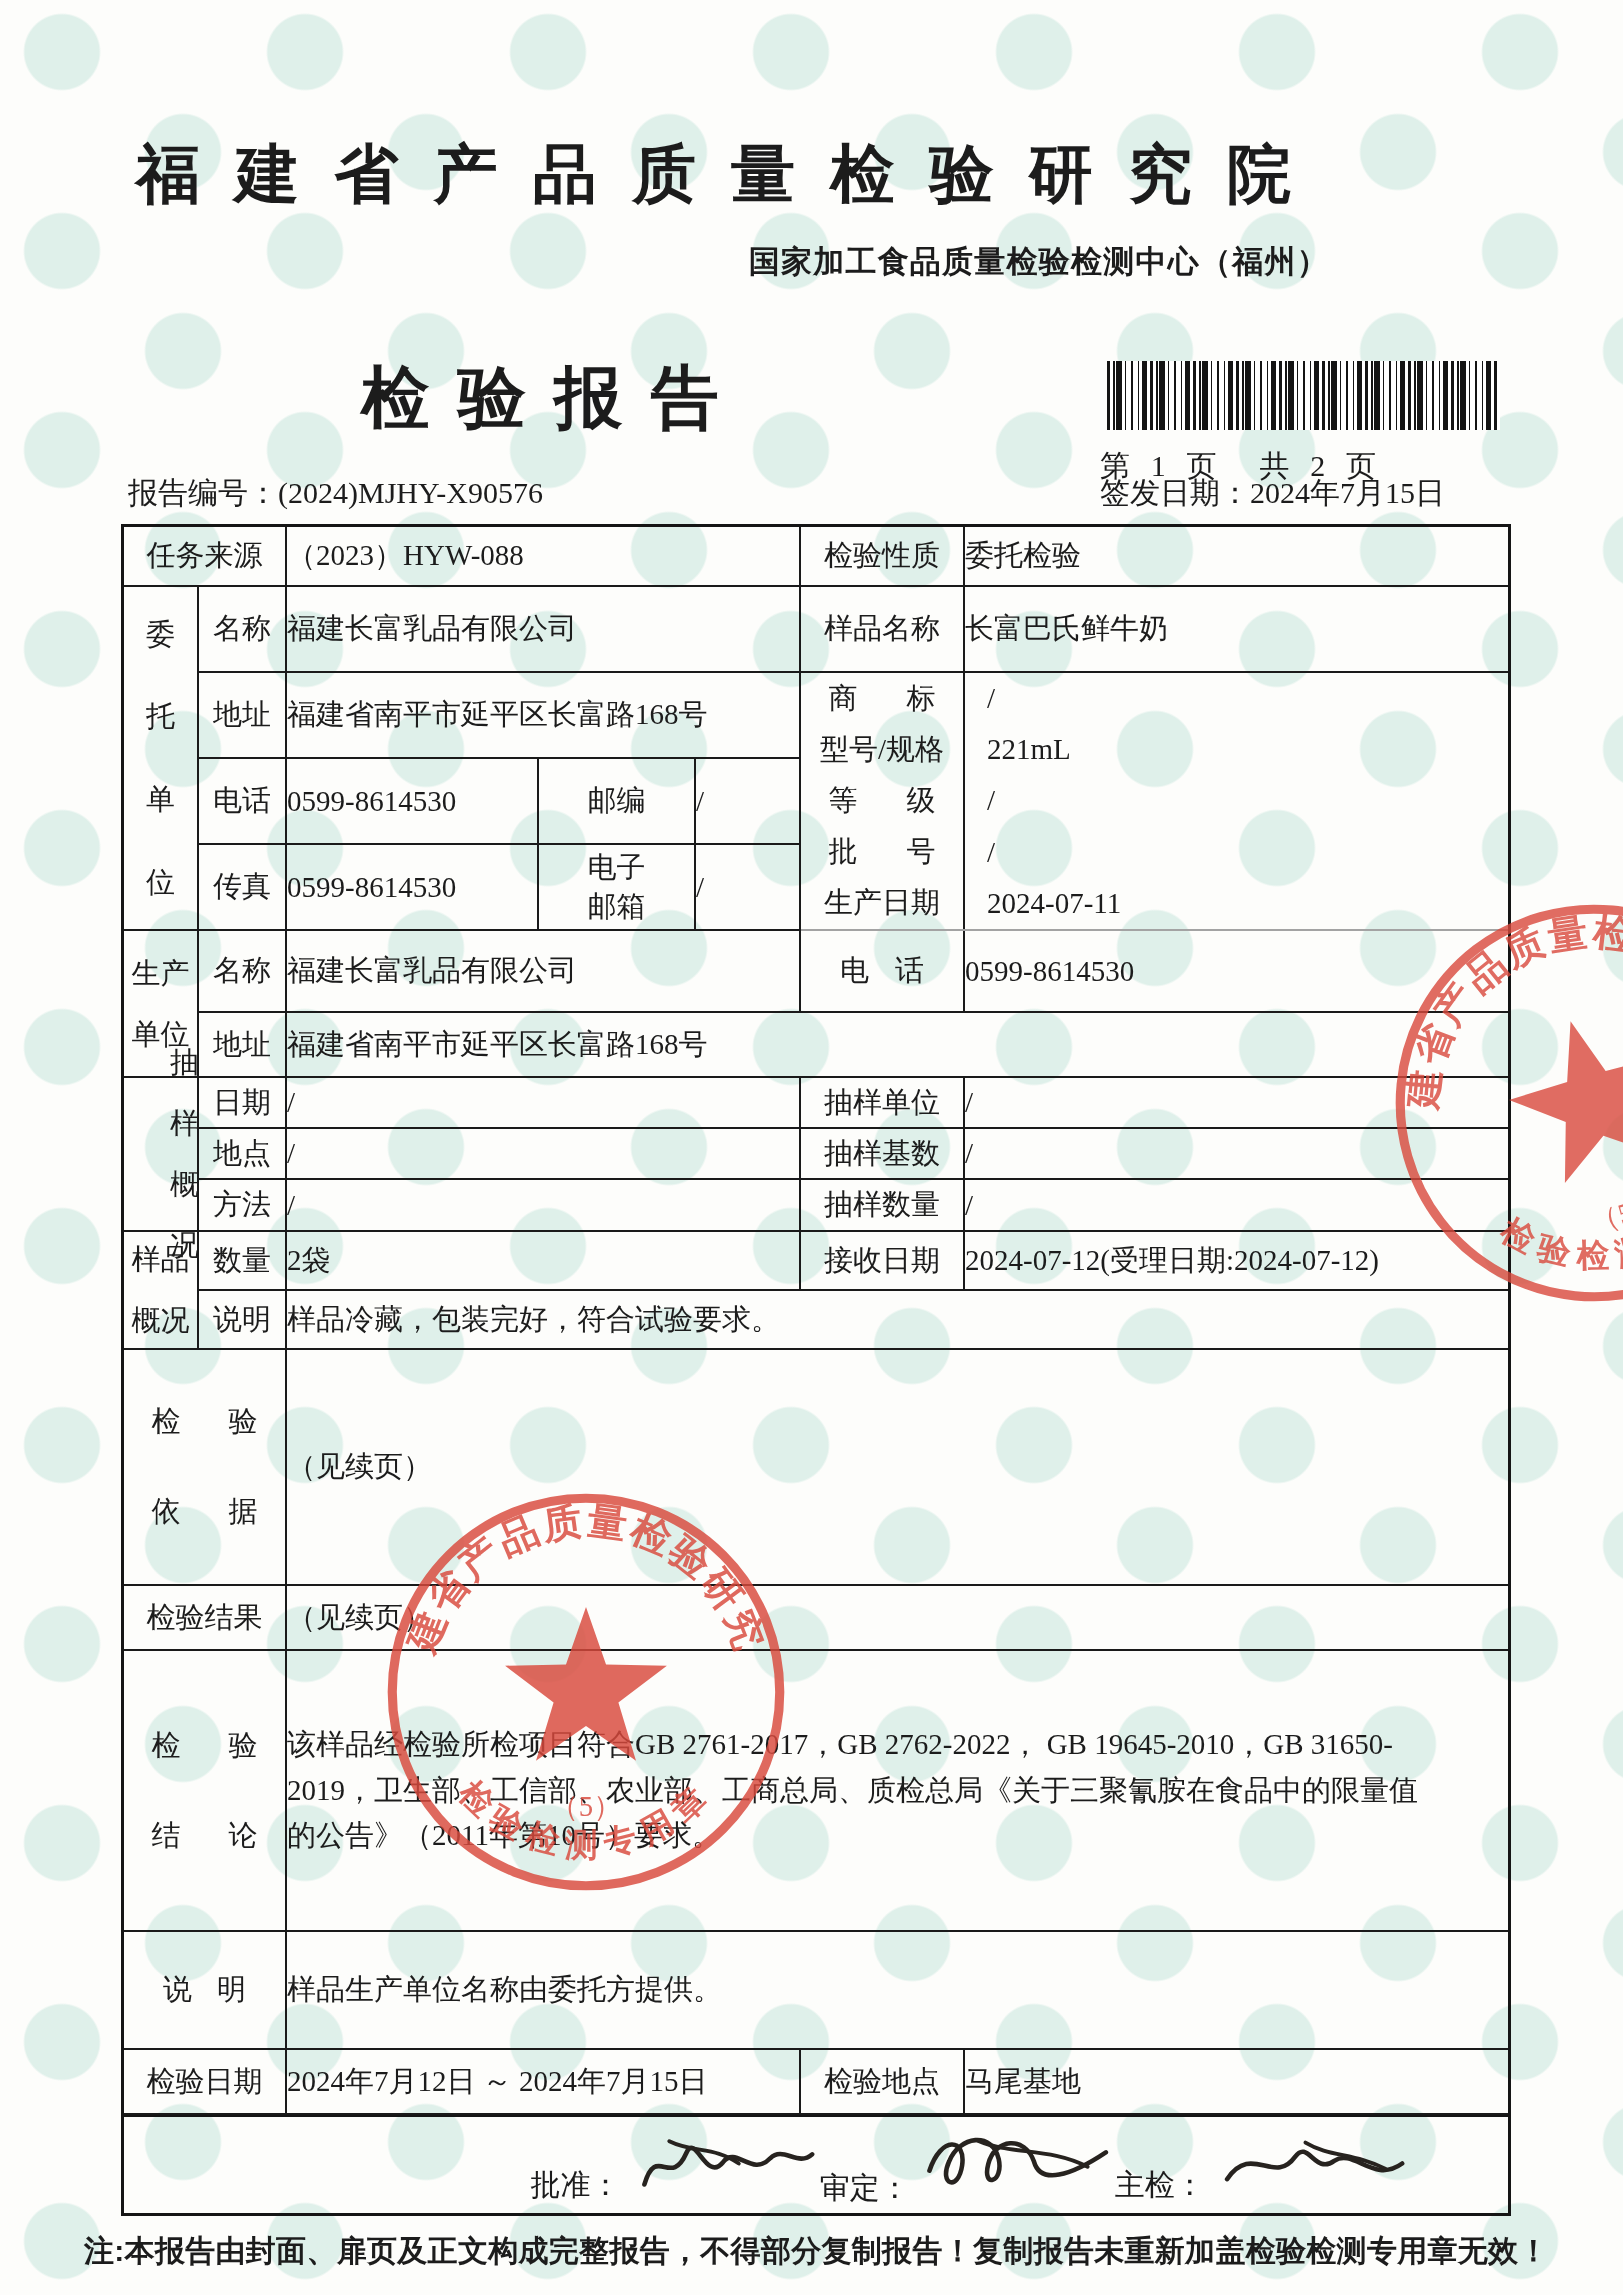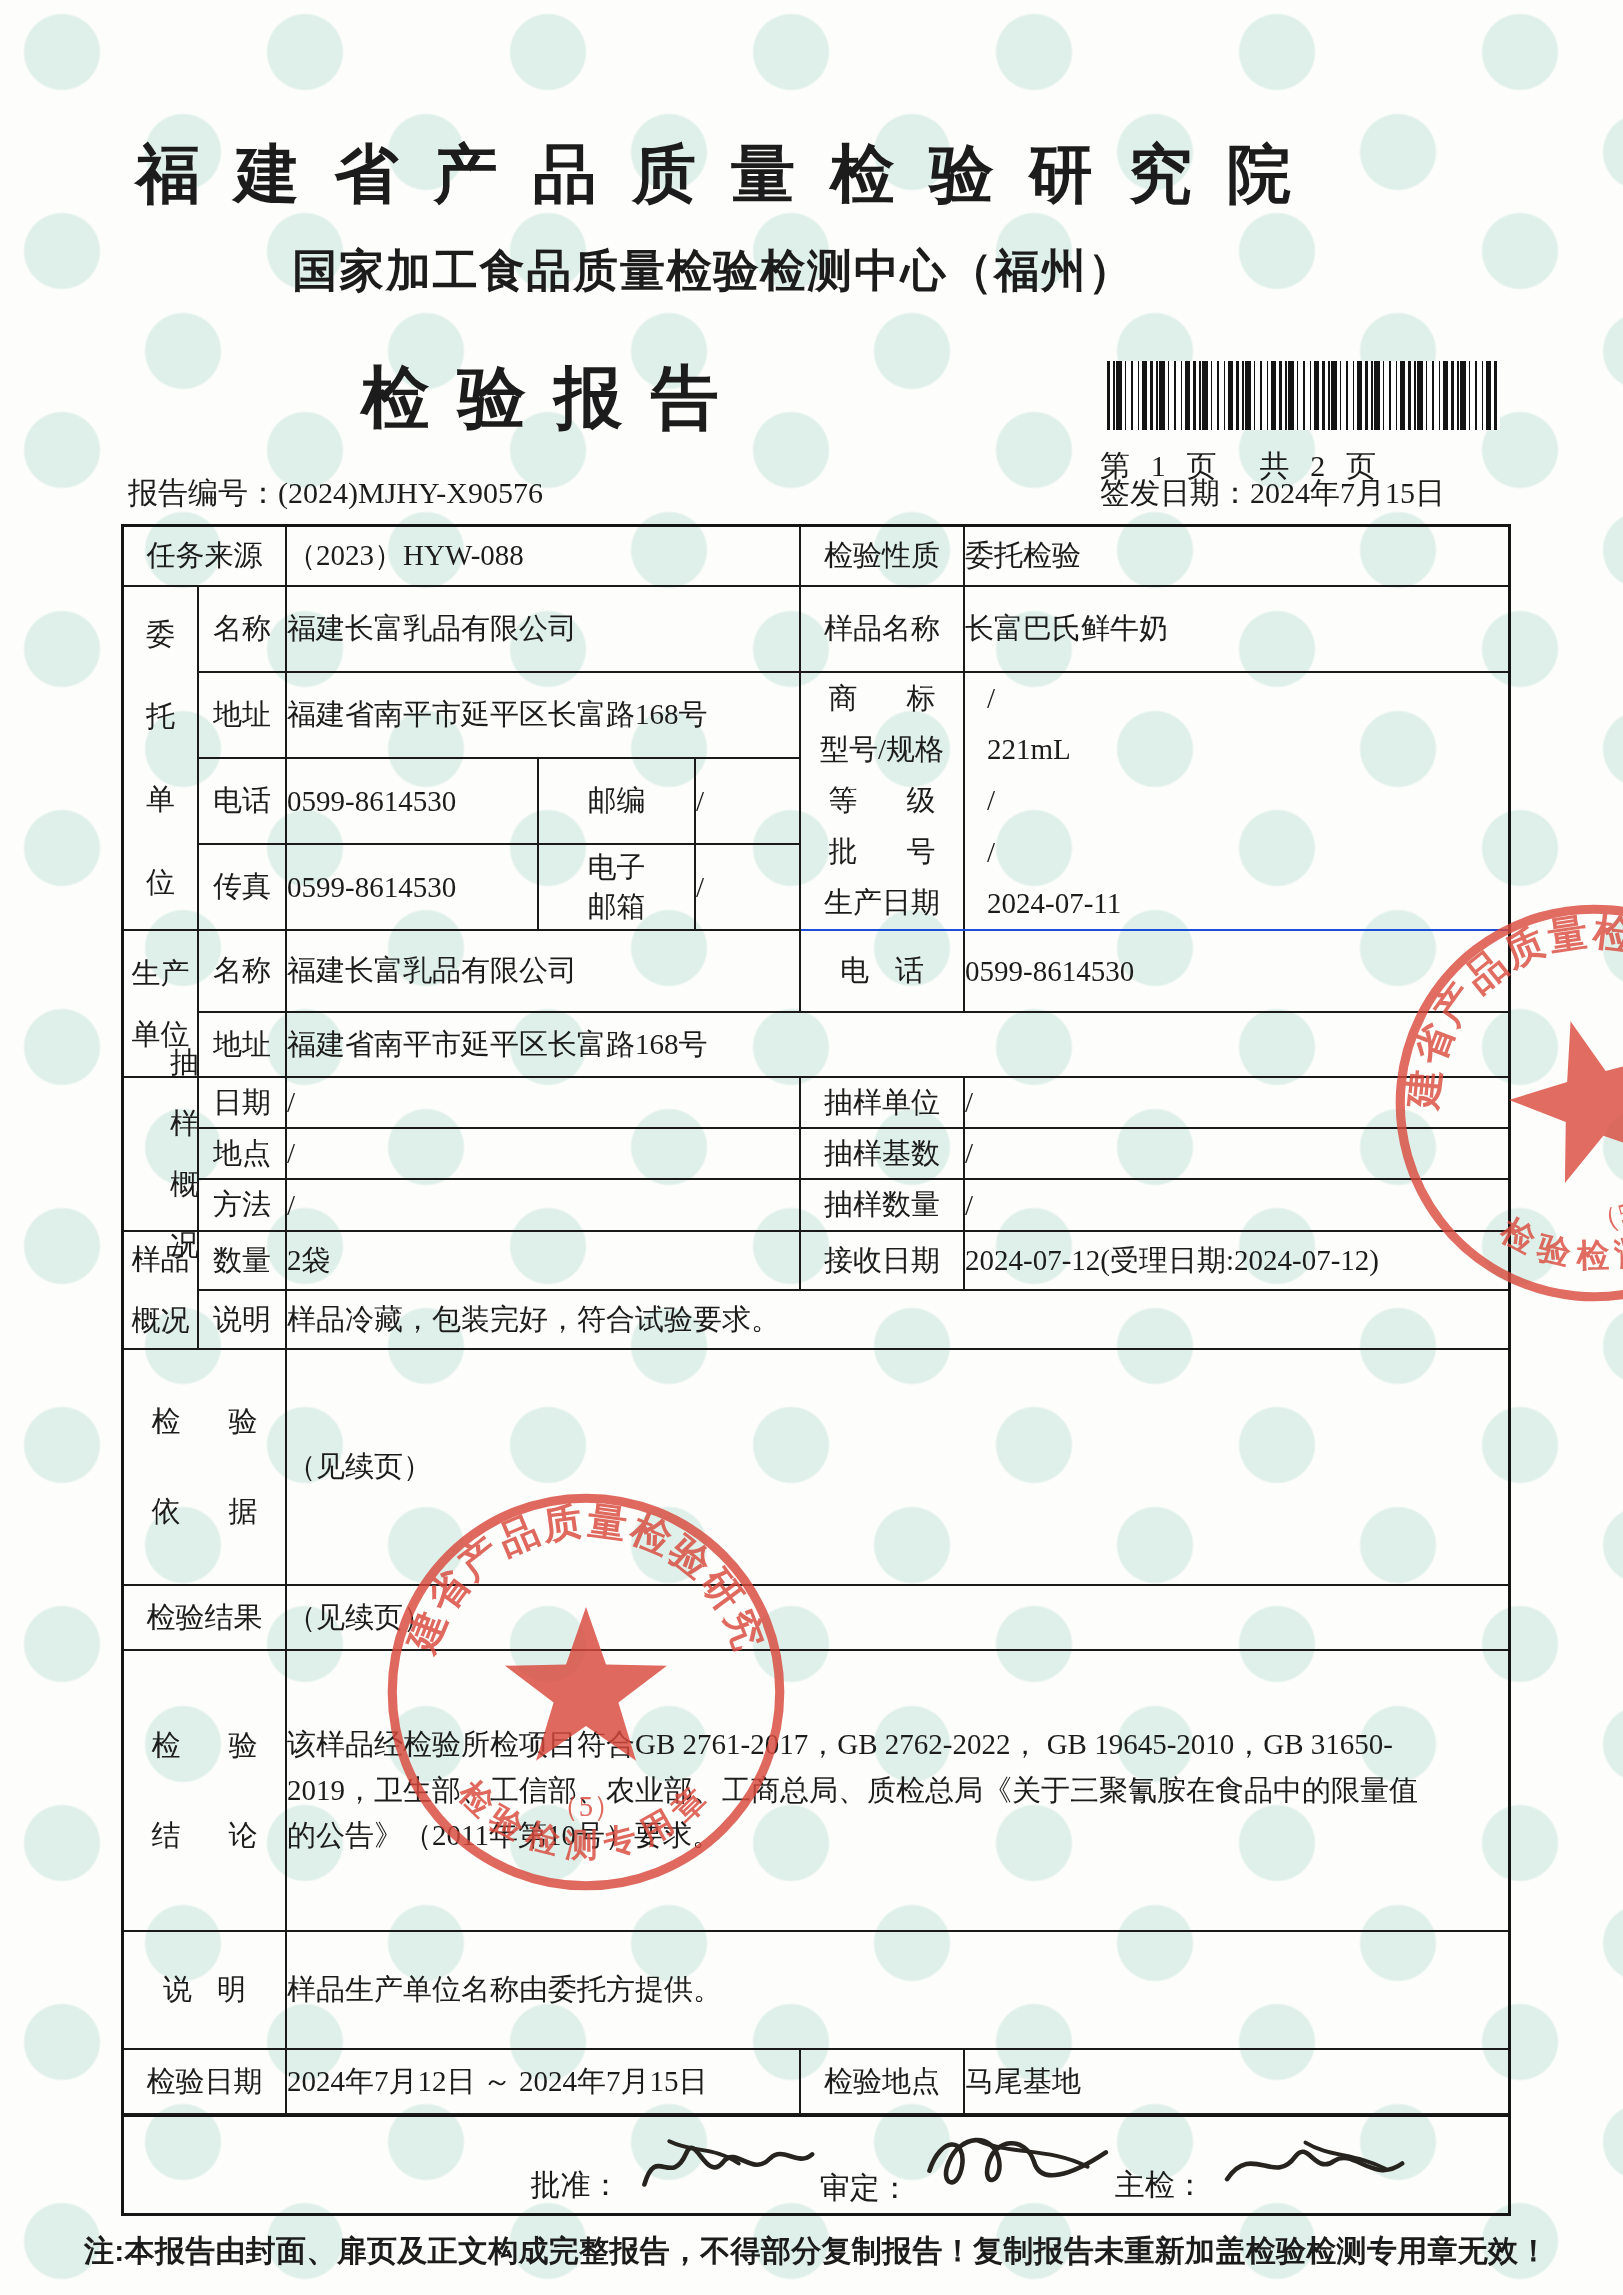--- a/index.html
+++ b/index.html
@@ -18,23 +18,23 @@
       radial-gradient(circle at 183px 152px, #d6ece5 37px, rgba(214,236,229,0) 39px),
       radial-gradient(circle at 183px 152px, #ffffff 10.5px, rgba(255,255,255,0) 19.6px);
     background-size:243px 199px;
     opacity:.75;
   }
   .layer{position:absolute;z-index:1;}
 
   
   .title1{left:98px;top:131px;width:1231px;text-align:center;
     font-size:64px;font-weight:bold;letter-spacing:.55em;text-indent:.55em;white-space:nowrap;}
-  .title2{left:98px;top:241px;width:1231px;text-align:center;
+  .title2{left:98px;top:241px;width:1231px;text-align:right;
     font-family:"Liberation Sans","DejaVu Sans",sans-serif;
-    font-size:45px;font-weight:bold;letter-spacing:.04em;white-space:nowrap;}
+    font-size:31px;font-weight:bold;letter-spacing:.04em;white-space:nowrap;}
   .title3{left:98px;top:353px;width:884px;text-align:center;
     font-size:68px;font-weight:bold;letter-spacing:.42em;text-indent:.42em;white-space:nowrap;}
   .barcode{left:1107px;top:361px;width:393px;height:69px;
     background:repeating-linear-gradient(90deg,
       #141414 0 3.3px,#fff 3.3px 5.9px,
       #141414 5.9px 7.9px,#fff 7.9px 9.2px,
       #141414 9.2px 15px,#fff 15px 17.7px,
       #141414 17.7px 19px,#fff 19px 23.6px,
       #141414 23.6px 26px,#fff 26px 31px,
       #141414 31px 32px,#fff 32px 35px,
@@ -64,21 +64,21 @@
   .pre{white-space:pre-line;text-align:center;}
   .vert{line-height:2.85;}
   .v2{line-height:2.1;}
   .jus{display:flex;}
   .jus span{display:block;width:100%;text-align:justify;text-align-last:justify;padding:0 27.5px;}
   .jus2 span{padding:0 39px;}
   .big-label{line-height:3.1;}
   .wrapval{line-height:1.58;padding-top:9.2px;padding-bottom:9.2px;}
   
   .blk{display:grid;grid-template-columns:164px 1fr;grid-template-rows:repeat(5,1fr);
-       border-bottom:2px solid #1d4ed8;}
+       border-bottom:2px solid #a3a3a3;}
   .blk .bl{border-right:2px solid #1a1a1a;display:flex;align-items:center;font-size:29px;}
   .blk .bv{display:flex;align-items:center;font-size:29px;padding-left:22px;}
   
   .sigrow{border-top:2.6px solid #151515;display:flex;align-items:center;
           justify-content:flex-end;padding:0 98px 0 75px;font-size:30px;}
   .siggroup{display:flex;align-items:flex-end;gap:9.2px;}
   .siggroup svg{margin-bottom:3.9px;}
 
   
   .stamp{position:absolute;z-index:3;pointer-events:none;}

